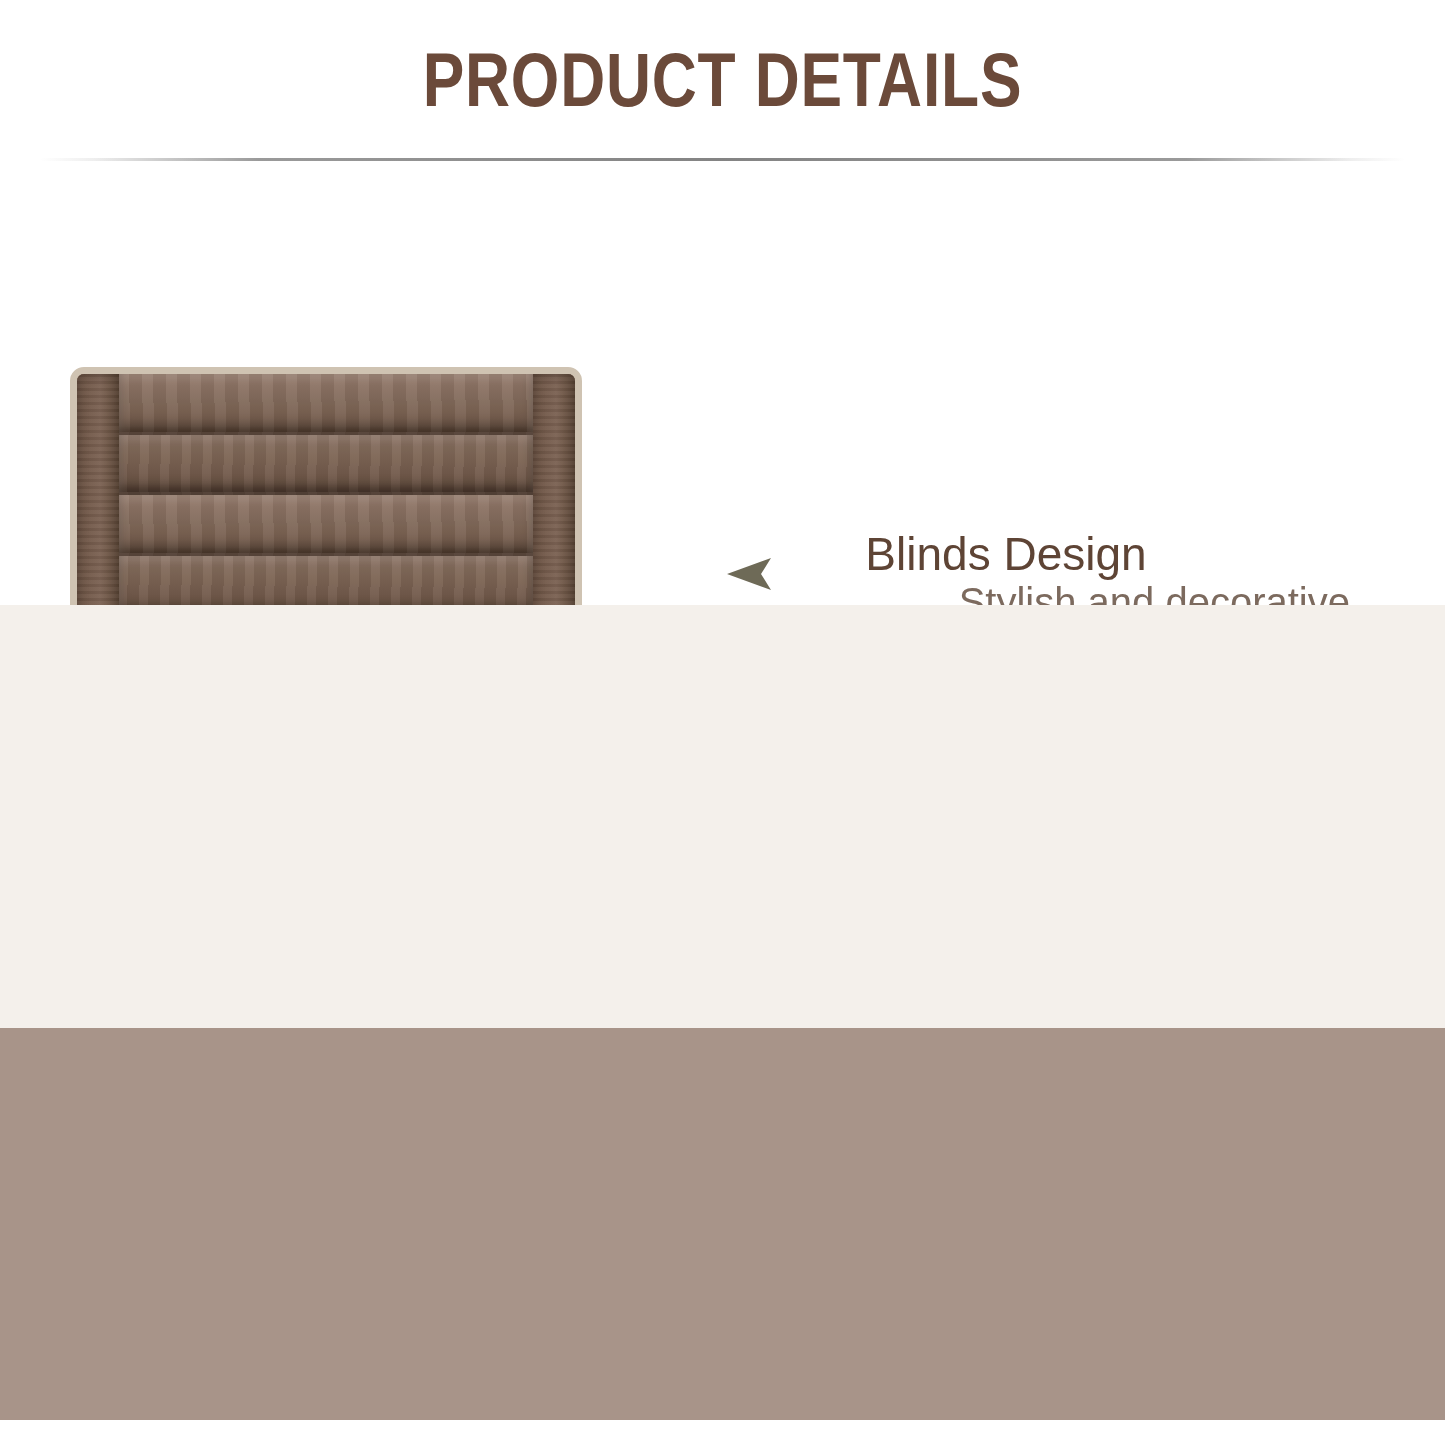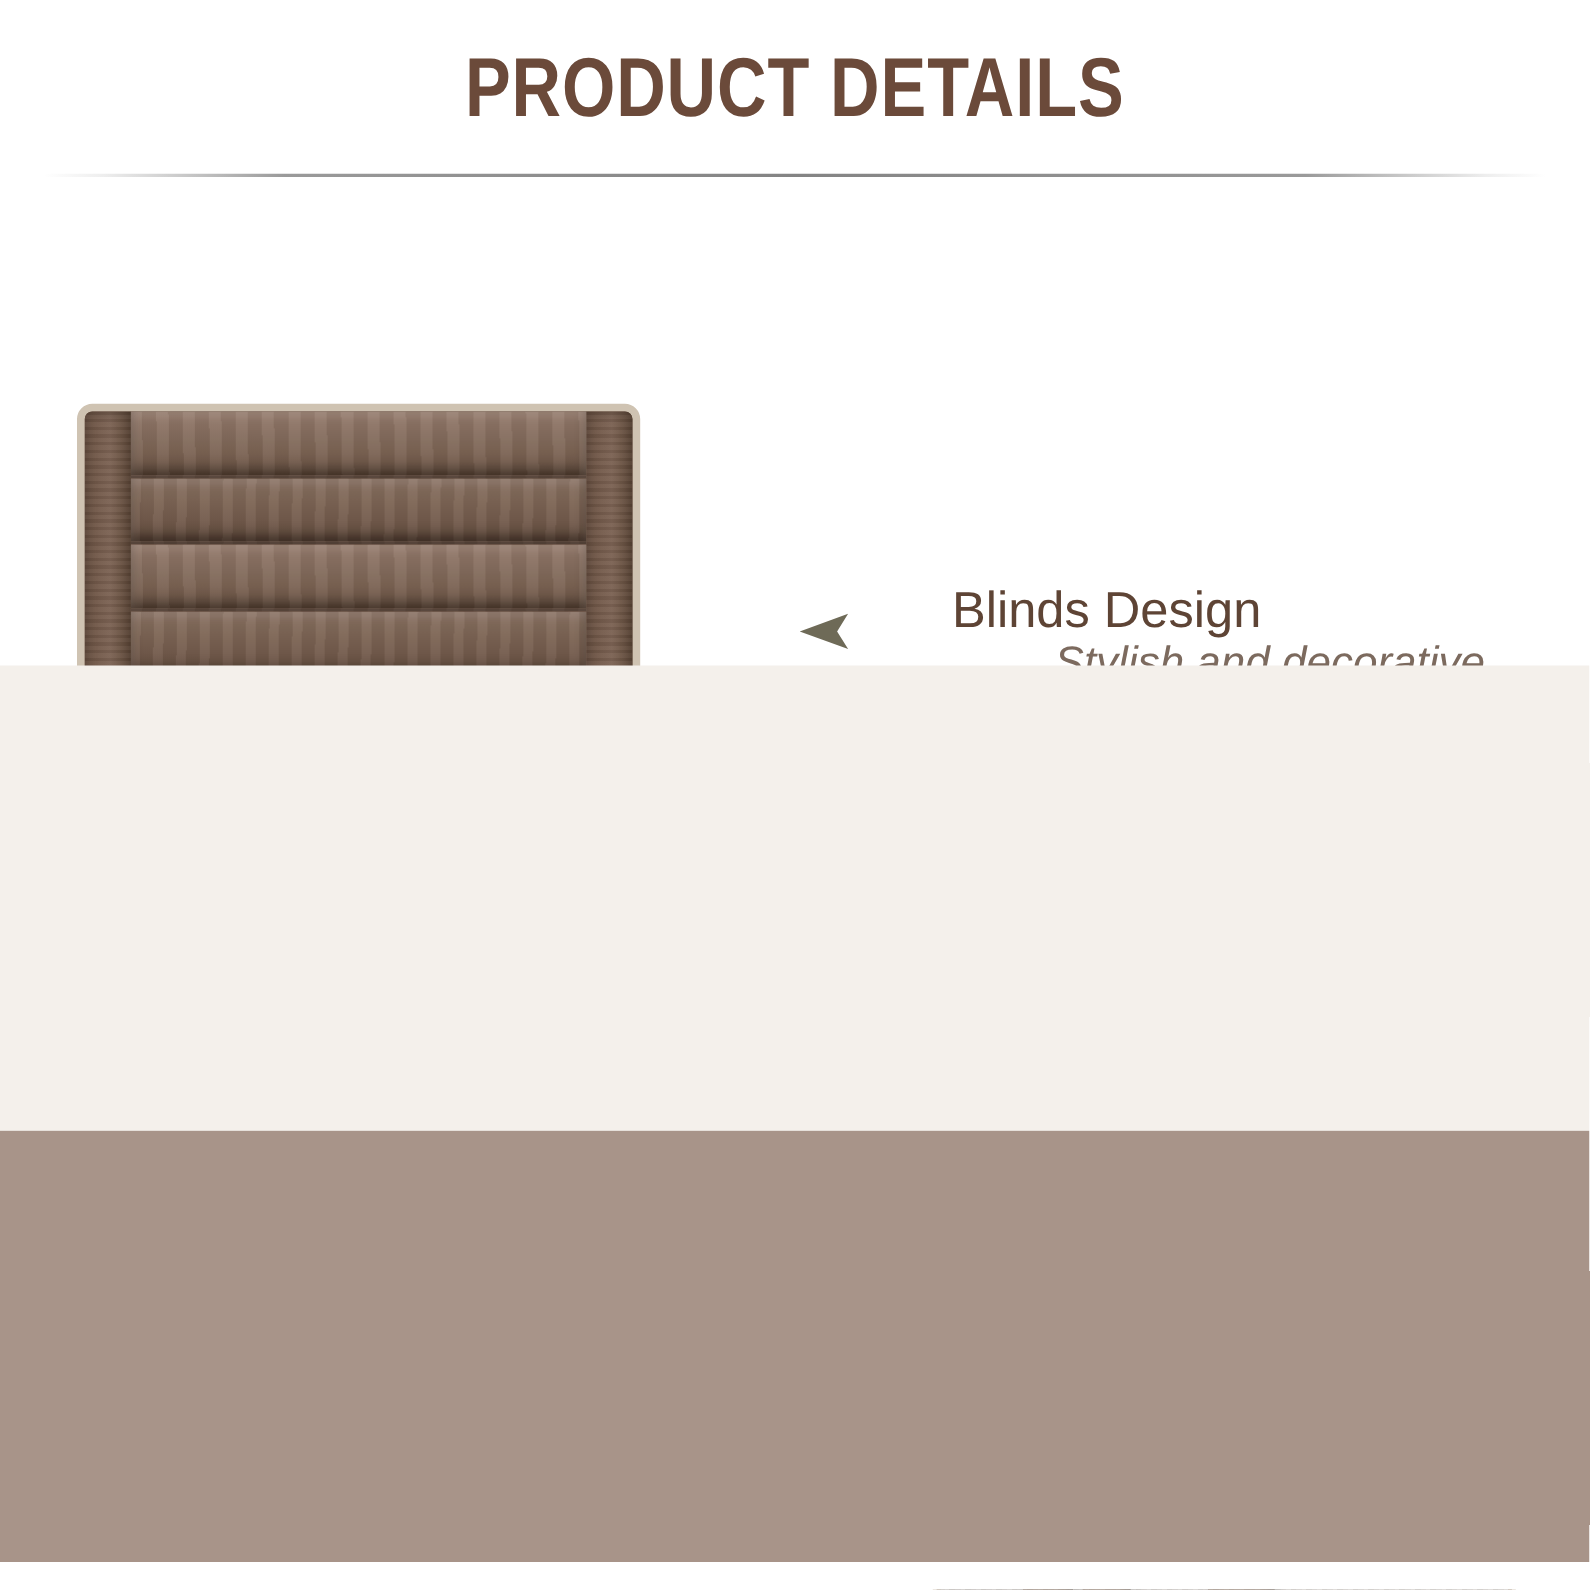--- a/index.html
+++ b/index.html
@@ -176,21 +176,20 @@
     color: #5E4435;
     white-space: nowrap;
   }
   .caption .sub {
     font-family: "Liberation Sans", sans-serif;
     font-weight: normal;
     font-size: 40px;
     line-height: 1.12;
     color: #7C6A5E;
     white-space: nowrap;
-    font-style: italic;
   }
   #caption-blinds { left: 720px; top: 368px; width: 630px; text-align: right; }
   #caption-blinds .ttl { text-align: center; padding-right: 58px; }
   #caption-blinds .sub { text-align: right; }
 
   #caption-base   { left: 70px; top: 744px; width: 560px; text-align: left; }
   #caption-base .ttl { text-align: center; padding-left: 60px; }
   #caption-base .sub { text-align: left; padding-left: 22px; }
 </style>
 </head>

